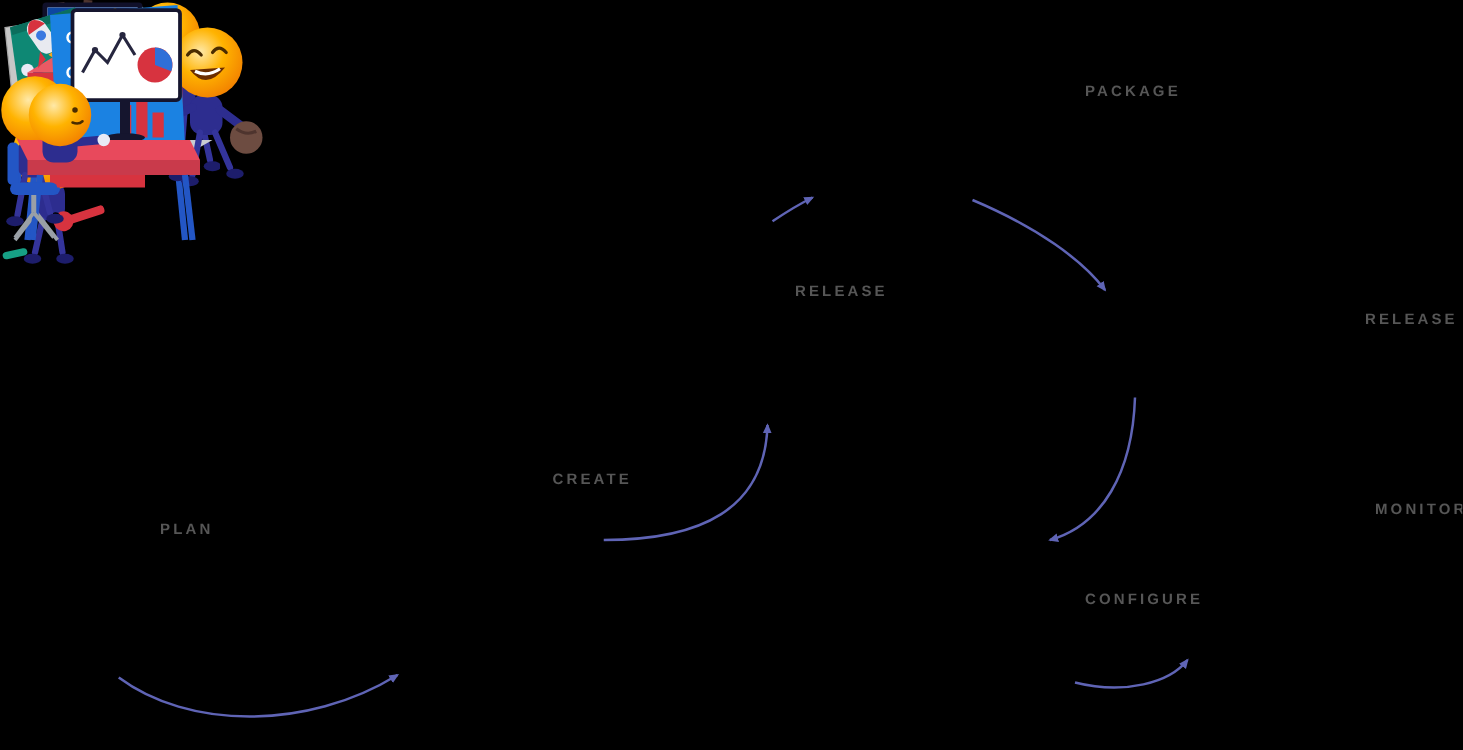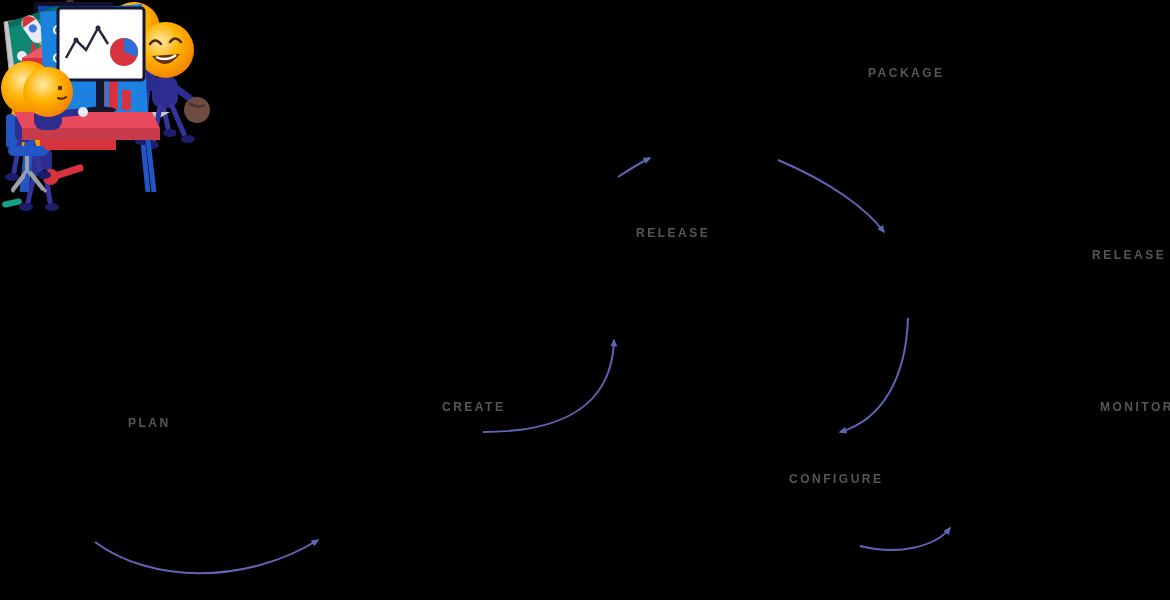--- a/index.html
+++ b/index.html
@@ -350,20 +350,20 @@
         <line x1="58" y1="114" x2="80" y2="112" stroke="#2d2d8f" stroke-width="7" stroke-linecap="round"></line>
         <circle cx="83" cy="112" r="5" fill="#e8eaf6"></circle>
         <circle cx="48" cy="92" r="25" fill="url(#hg7)"></circle>
         <circle cx="60" cy="88" r="2.2" fill="#4a2c00"></circle>
         <path d="M58 98 q5 2 8 -1" stroke="#4a2c00" stroke-width="2" fill="none" stroke-linecap="round"></path>
       </g>
     </svg>
   </div>
 
   <span class="stage-label" style="left:128px;top:416px;">PLAN</span>
-  <span class="stage-label" style="left:442px;top:400px;text-align:right;">CREATE</span>
+  <span class="stage-label" style="left:442px;top:376px;text-align:right;">CREATE</span>
   <span class="stage-label" style="left:636px;top:226px;">RELEASE</span>
   <span class="stage-label" style="left:868px;top:66px;">PACKAGE</span>
   <span class="stage-label" style="left:1092px;top:248px;">RELEASE</span>
-  <span class="stage-label" style="left:789px;top:472px;">CONFIGURE</span>
+  <span class="stage-label" style="left:868px;top:472px;">CONFIGURE</span>
   <span class="stage-label" style="left:1100px;top:400px;">MONITOR</span>
 
 </div>
 
 </body></html>

